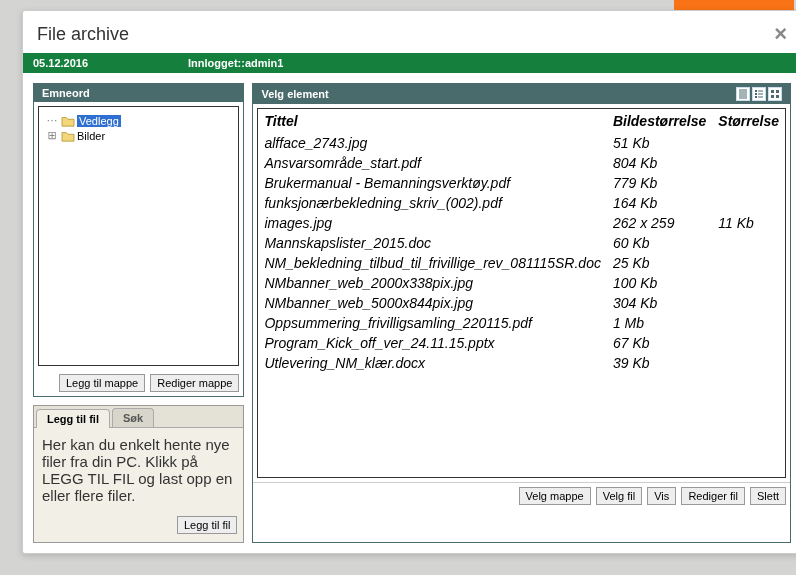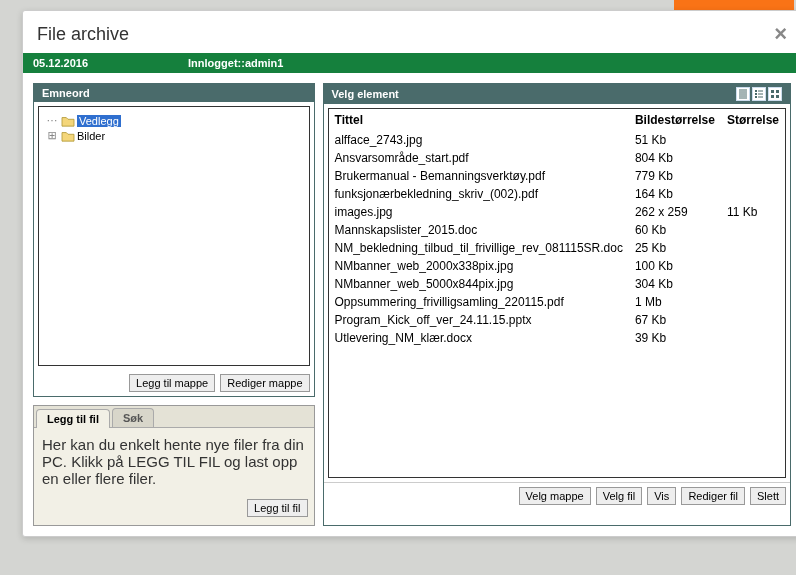--- a/index.html
+++ b/index.html
@@ -176,21 +176,22 @@
   .file-panel-body {
     background: #fff;
     border: 1px solid #333;
     margin: 4px;
     height: 370px;
     overflow: auto;
   }
   table.file-table {
     width: 100%;
     border-collapse: collapse;
-    font-size: 12px;
+    font-size: 14px;
+    font-style: italic;
   }
   table.file-table th {
     text-align: left;
     padding: 4px 6px;
     font-weight: bold;
   }
   table.file-table td {
     padding: 2px 6px;
     white-space: nowrap;
   }

